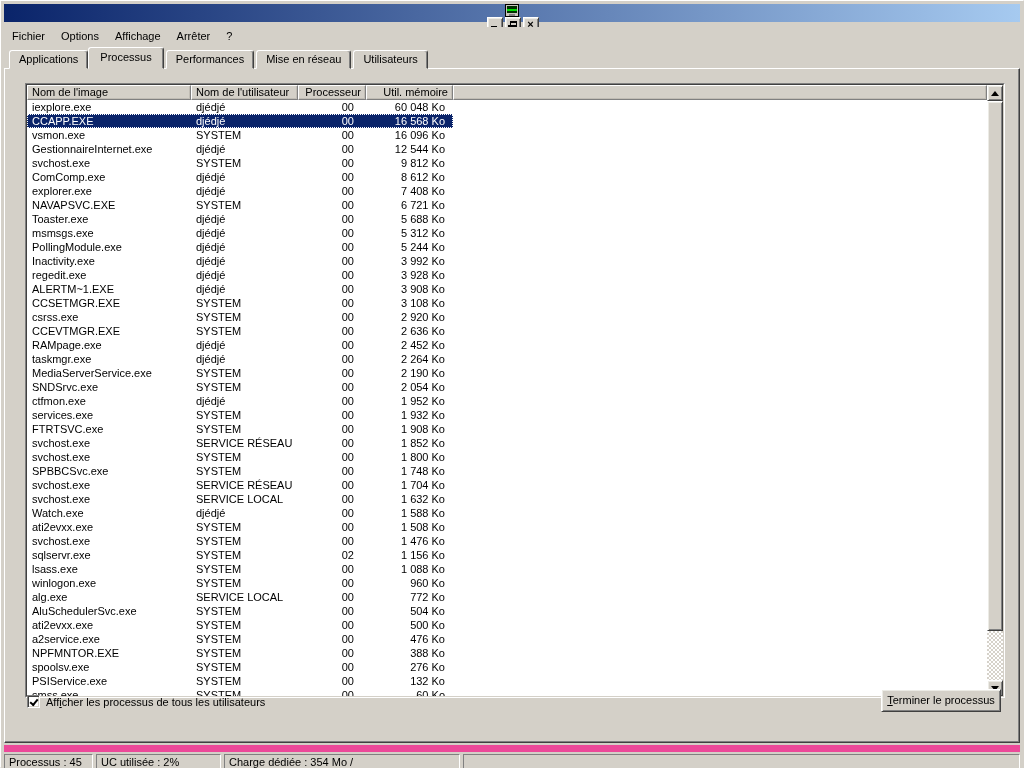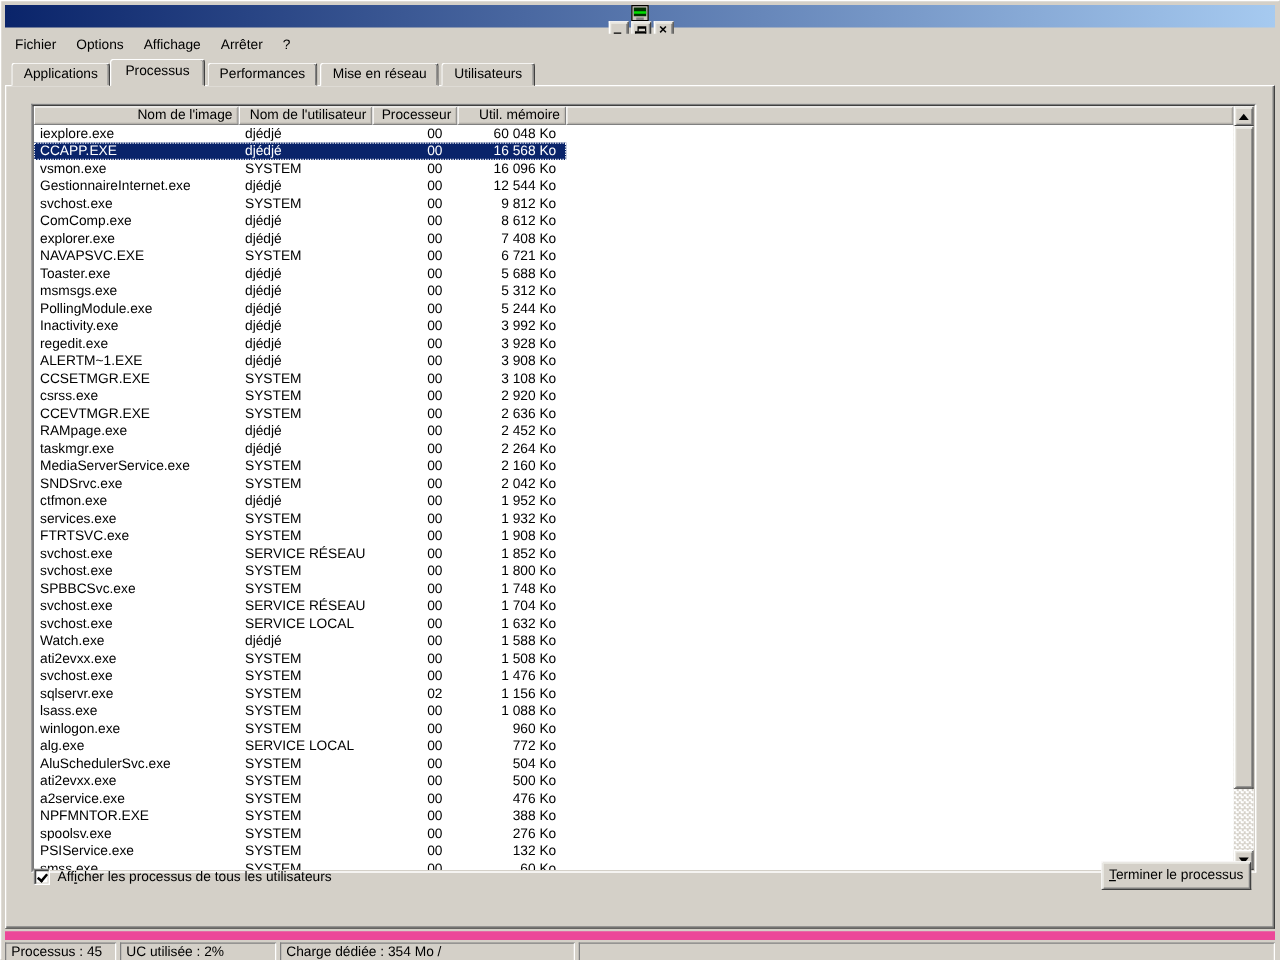--- a/index.html
+++ b/index.html
@@ -87,21 +87,20 @@
     border:1px solid; border-color:#404040 #D4D0C8 #D4D0C8 #404040;
     overflow:hidden;
   }
   .lv-header { display:flex; height:15px; position:absolute; left:0; top:0; right:16px; }
   .hcell {
     background:#D4D0C8; height:15px;
     border:1px solid; border-color:#fff #808080 #808080 #fff;
     box-shadow: inset -1px -1px 0 #c0bcb4;
     padding:0 4px; line-height:13px; white-space:nowrap; overflow:hidden;
     flex:0 0 auto;
-    text-align:right;
   }
   .hc1 { width:164px; } .hc2 { width:107px; } .hc3 { width:68px; text-align:right;} .hc4 { width:87px; text-align:right;}
   .hrest { flex:1 1 auto; }
   .lv-rows { position:absolute; left:0; top:15px; right:16px; bottom:0; background:#fff; overflow:hidden; }
   .lv-row { display:flex; width:426px; height:14px; line-height:14px; white-space:nowrap; }
   .cell { overflow:hidden; flex:0 0 auto; }
   .c1 { width:164px; padding-left:5px; }
   .c2 { width:107px; padding-left:5px; }
   .c3 { width:68px;  padding-right:12px; text-align:right; }
   .c4 { width:87px;  padding-right:8px;  text-align:right; }
@@ -322,27 +321,27 @@
             <div class="lv-row">
               <div class="cell c1">taskmgr.exe</div>
               <div class="cell c2">djédjé</div>
               <div class="cell c3">00</div>
               <div class="cell c4">2 264 Ko</div>
             </div>
             <div class="lv-row">
               <div class="cell c1">MediaServerService.exe</div>
               <div class="cell c2">SYSTEM</div>
               <div class="cell c3">00</div>
-              <div class="cell c4">2 160 Ko</div>
+              <div class="cell c4">2 190 Ko</div>
             </div>
             <div class="lv-row">
               <div class="cell c1">SNDSrvc.exe</div>
               <div class="cell c2">SYSTEM</div>
               <div class="cell c3">00</div>
-              <div class="cell c4">2 042 Ko</div>
+              <div class="cell c4">2 054 Ko</div>
             </div>
             <div class="lv-row">
               <div class="cell c1">ctfmon.exe</div>
               <div class="cell c2">djédjé</div>
               <div class="cell c3">00</div>
               <div class="cell c4">1 952 Ko</div>
             </div>
             <div class="lv-row">
               <div class="cell c1">services.exe</div>
               <div class="cell c2">SYSTEM</div>

